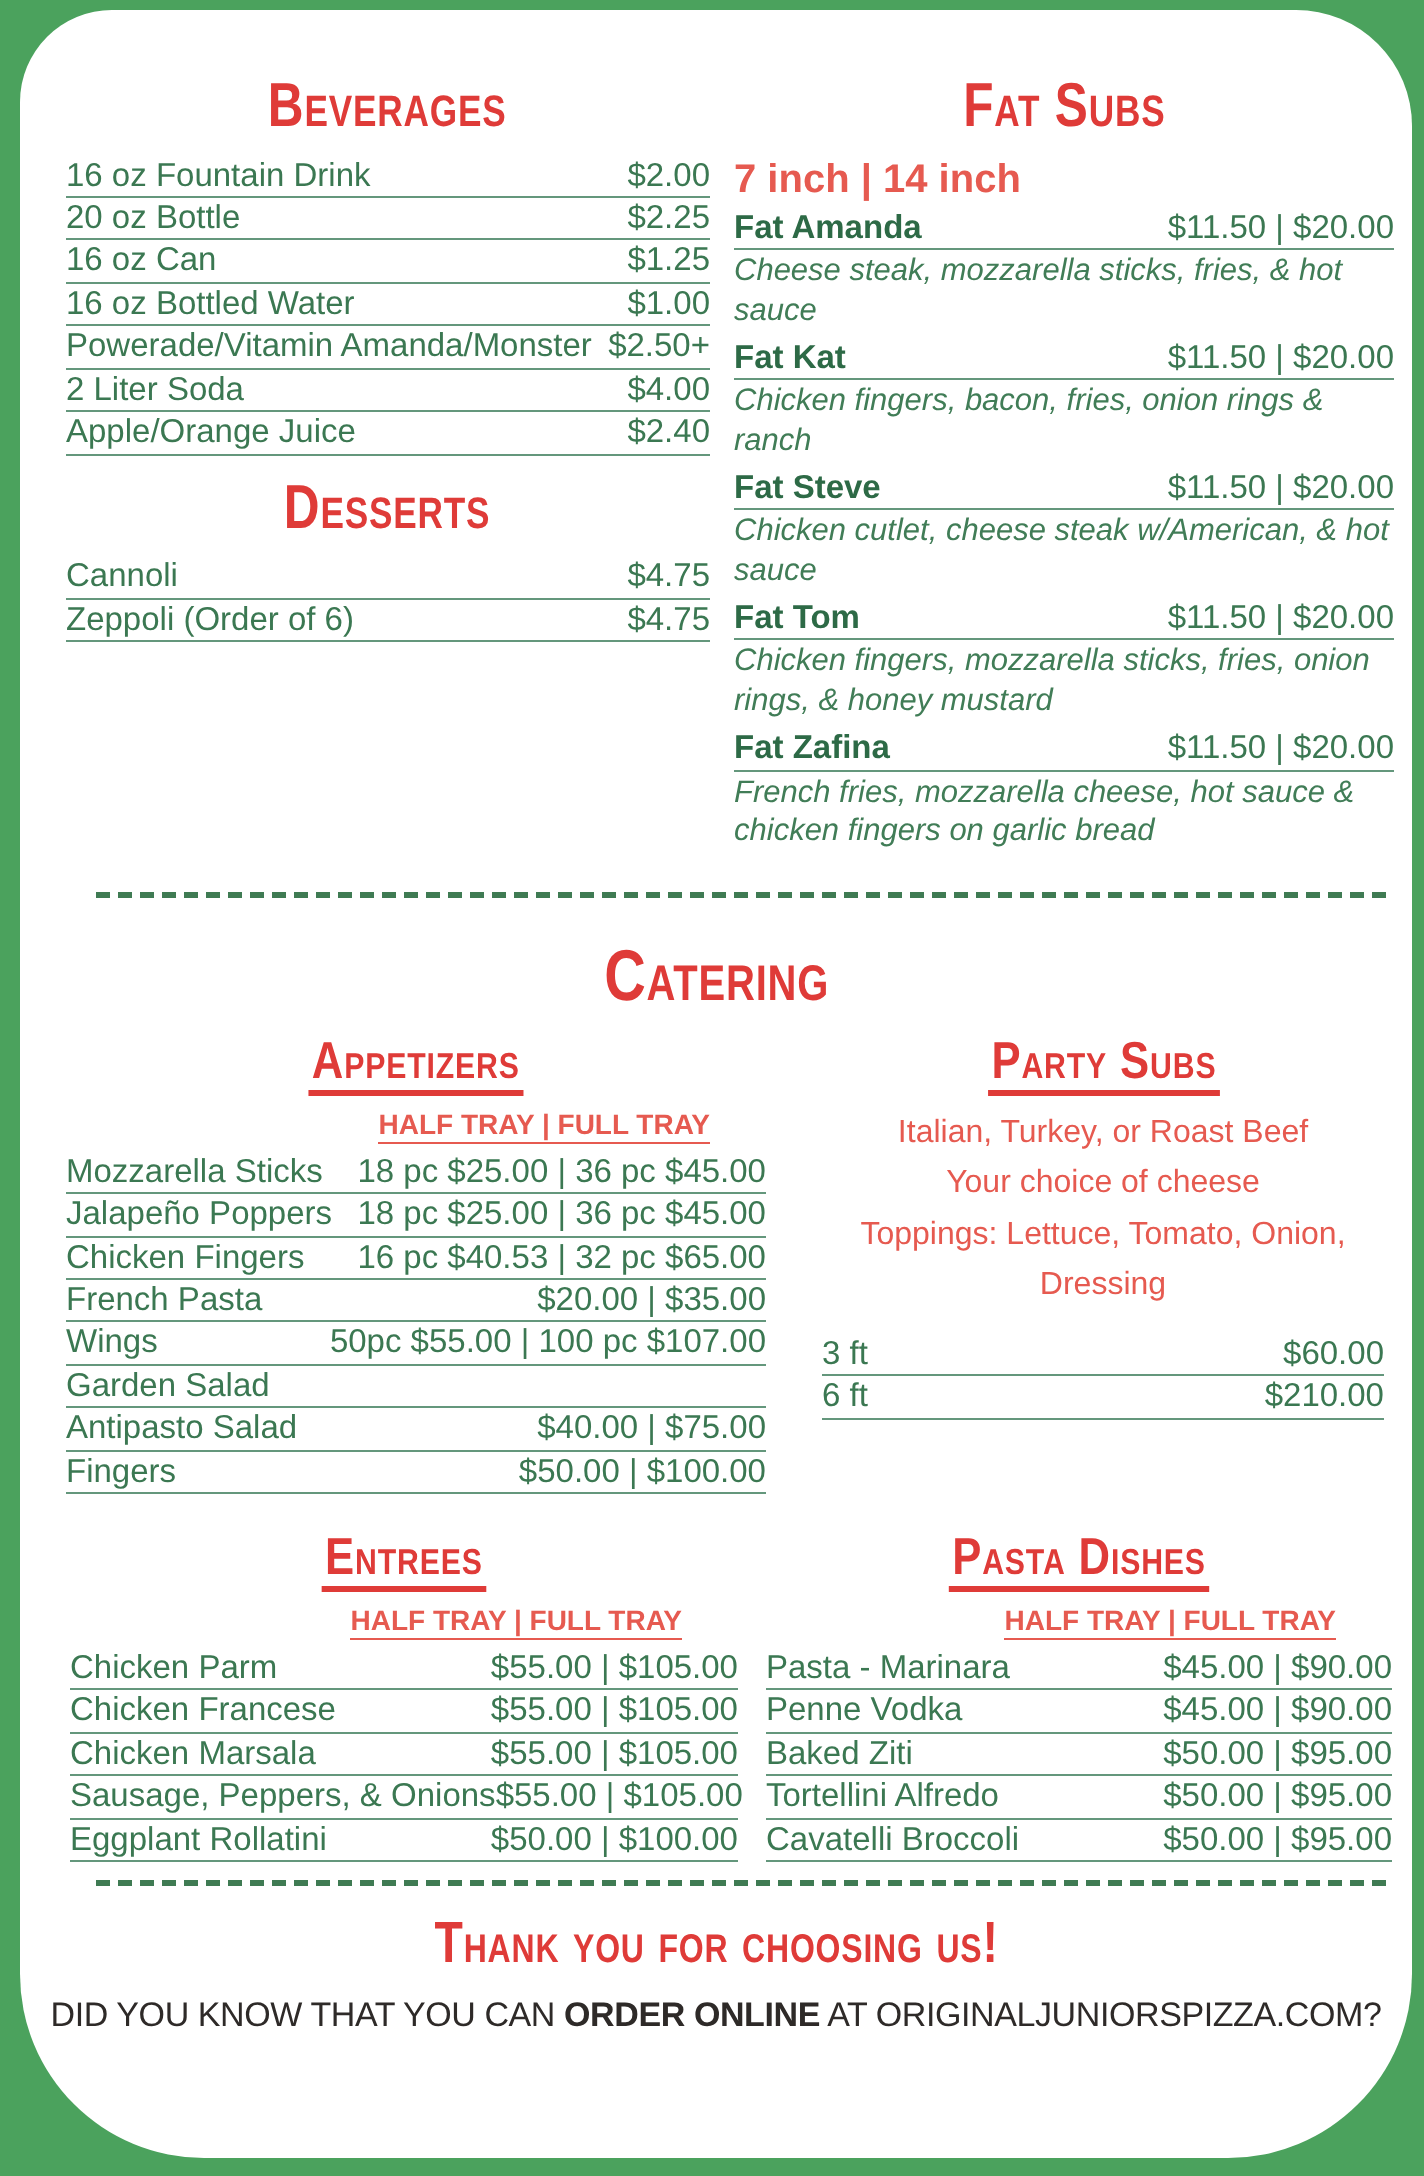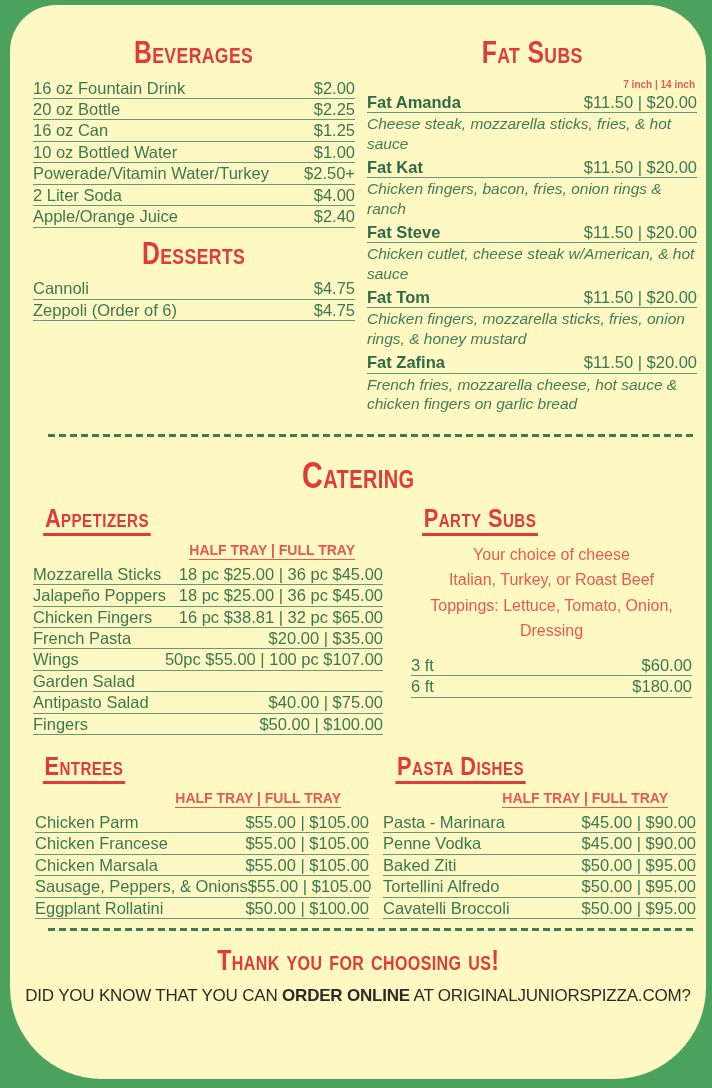--- a/index.html
+++ b/index.html
@@ -5,34 +5,34 @@
   html,body{margin:0;padding:0;}
   body{
     width:712px;height:1088px;
     background:#4ba25d;
     position:relative;
     font-family:"Liberation Sans",sans-serif;
     overflow:hidden;
   }
   .paper{
     position:absolute;left:10px;top:5px;right:6px;bottom:9px;
-    background:#fef9c3;
+    background:#ffffff;
     border-radius:46px 58px 92px 92px;
     box-sizing:border-box;
     padding-top:32px;
   }
   
   .h1{ text-align:center;margin:0 0 9px; }
   .h1 > span{
     display:inline-block;transform:scaleX(.8);transform-origin:center;
     font-weight:700;font-size:31px;color:#df3b38;
     font-variant:small-caps;letter-spacing:.5px;line-height:1.05;
   }
   .h1.big > span{ font-size:36px; }
-  .h2{ text-align:left;margin:0 0 6px; }
+  .h2{ text-align:center;margin:0 0 6px; }
   .h2 > span{
     display:inline-block;transform:scaleX(.84);transform-origin:center;
     font-weight:700;font-size:26px;color:#df3b38;
     font-variant:small-caps;letter-spacing:.5px;
     border-bottom:3px solid #df3b38;padding:0 2px 0;line-height:1.1;
   }
   
   .mrow{
     display:flex;justify-content:space-between;align-items:baseline;
     border-bottom:1.6px solid #64977c;
@@ -42,21 +42,21 @@
   .mrow .nm{ white-space:nowrap; }
   .mrow .pr{ white-space:nowrap; }
   .center-price .pr{ flex:1;text-align:right; }
   
   .fsub .mrow .nm{ font-weight:700;color:#2d6a46; }
   .fsub .desc{
     font-style:italic;color:#417d57;font-size:15.5px;
     line-height:1.28;margin:1px 0 4px;
   }
   .size-hdr{
-    color:#e65a50;font-size:10px;text-align:right;
+    color:#e65a50;font-size:20px;
     margin:0 2px 3px 0;font-weight:600;
   }
   .tray-hdr{ text-align:right;font-size:14px;margin:4px 28px 7px 0; }
   .tray-hdr > span{
     color:#e65a50;border-bottom:1.6px solid #e65a50;
     padding-bottom:1px;font-weight:600;
   }
   .redline{ color:#e65a50;font-size:16px;text-align:center;line-height:1.6; }
   
   .top-grid{
@@ -109,26 +109,26 @@
     <span class="nm">20 oz Bottle</span>
     <span class="pr">$2.25</span>
   </div>
 
   <div class="mrow">
     <span class="nm">16 oz Can</span>
     <span class="pr">$1.25</span>
   </div>
 
   <div class="mrow">
-    <span class="nm">10 oz Bottled Water</span>
+    <span class="nm">16 oz Bottled Water</span>
     <span class="pr">$1.00</span>
   </div>
 
   <div class="mrow">
-    <span class="nm">Powerade/Vitamin Water/Turkey</span>
+    <span class="nm">Powerade/Vitamin Amanda/Monster</span>
     <span class="pr">$2.50+</span>
   </div>
 
   <div class="mrow">
     <span class="nm">2 Liter Soda</span>
     <span class="pr">$4.00</span>
   </div>
 
   <div class="mrow">
     <span class="nm">Apple/Orange Juice</span>
@@ -211,21 +211,21 @@
     <span class="pr">18 pc $25.00 | 36 pc $45.00</span>
   </div>
 
   <div class="mrow">
     <span class="nm">Jalapeño Poppers</span>
     <span class="pr">18 pc $25.00 | 36 pc $45.00</span>
   </div>
 
   <div class="mrow">
     <span class="nm">Chicken Fingers</span>
-    <span class="pr">16 pc $38.81 | 32 pc $65.00</span>
+    <span class="pr">16 pc $40.53 | 32 pc $65.00</span>
   </div>
 
 
   <div class="mrow">
     <span class="nm">French Pasta</span>
     <span class="pr">$20.00 | $35.00</span>
   </div>
 
   <div class="mrow">
     <span class="nm">Wings</span>
@@ -244,35 +244,35 @@
   <div class="mrow">
     <span class="nm">Fingers</span>
     <span class="pr">$50.00 | $100.00</span>
   </div>
 </div>
     </div>
 
     <div class="party-col">
       <div class="h2"><span>Party Subs</span></div>
       <div>
+  <div class="redline">Italian, Turkey, or Roast Beef</div>
+
   <div class="redline">Your choice of cheese</div>
-
-  <div class="redline">Italian, Turkey, or Roast Beef</div>
 
   <div class="redline">Toppings: Lettuce, Tomato, Onion, Dressing</div>
 </div>
       <div class="party-rows">
   <div class="mrow">
     <span class="nm">3 ft</span>
     <span class="pr">$60.00</span>
   </div>
 
   <div class="mrow">
     <span class="nm">6 ft</span>
-    <span class="pr">$180.00</span>
+    <span class="pr">$210.00</span>
   </div>
 </div>
     </div>
   </div>
 
   <div class="bottom-grid entrees-row">
     <div class="center-price">
       <div class="h2"><span>Entrees</span></div>
       <div class="tray-hdr"><span>HALF TRAY | FULL TRAY</span></div>
       <div>

